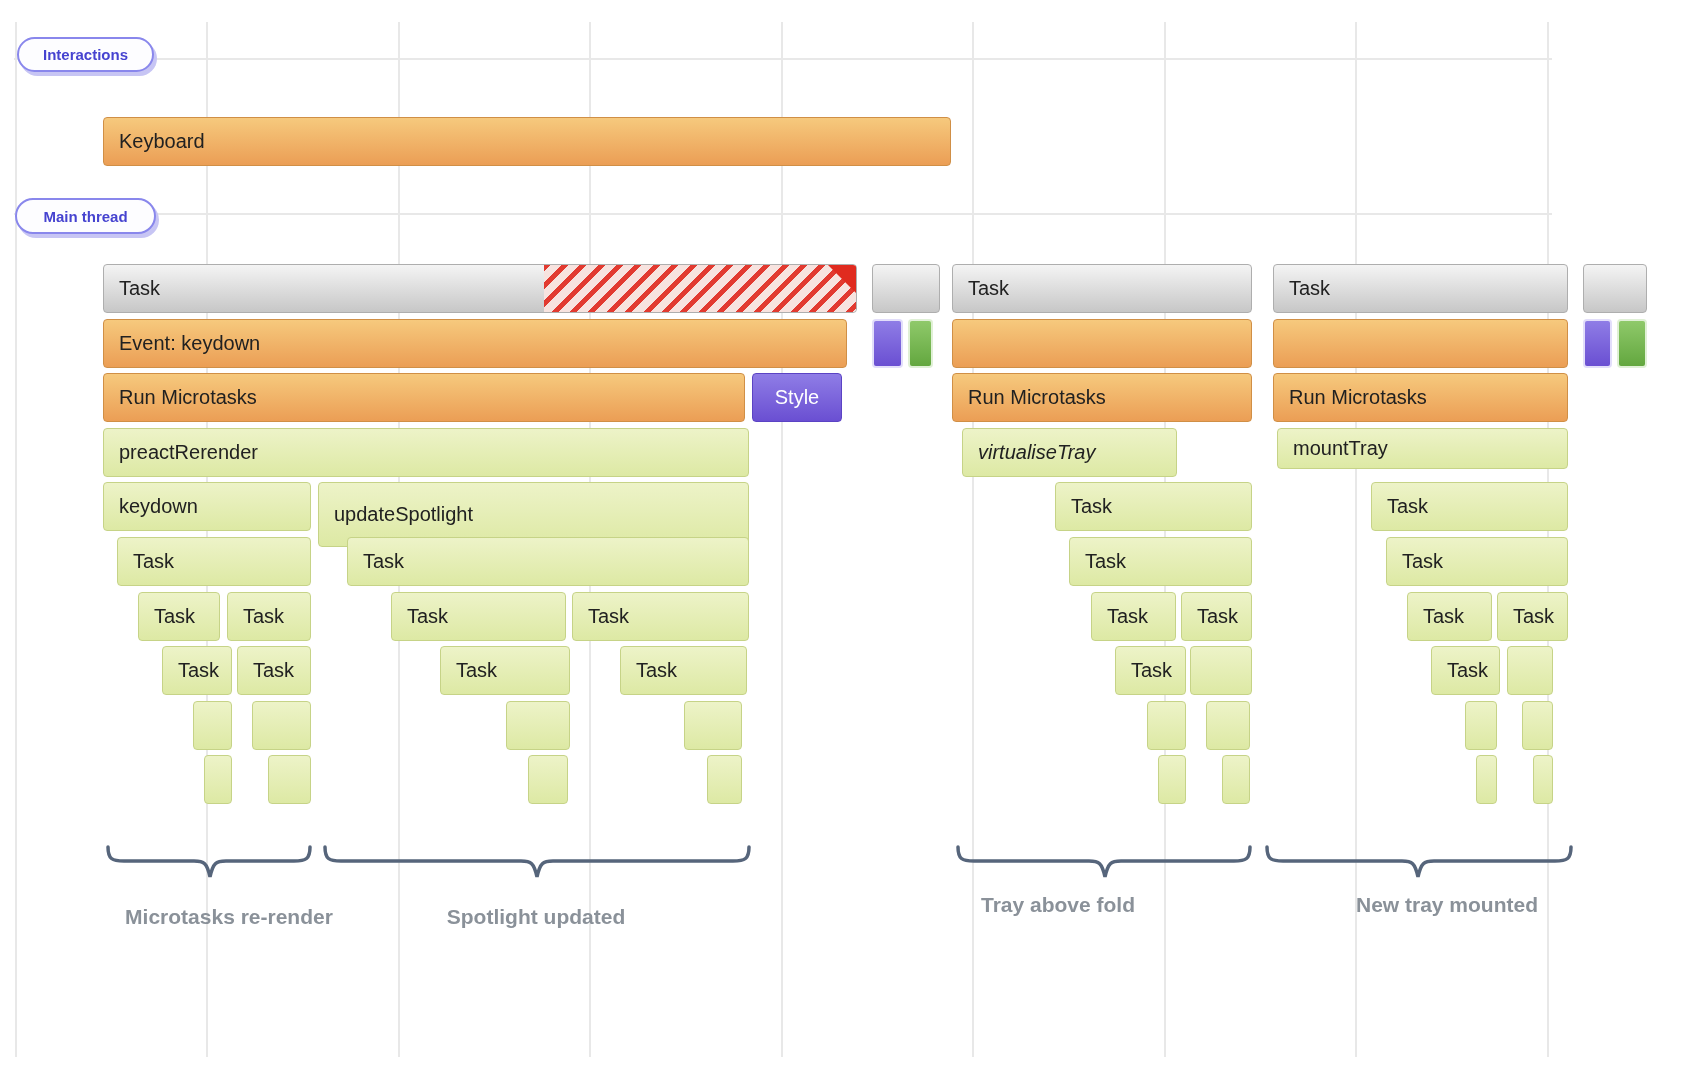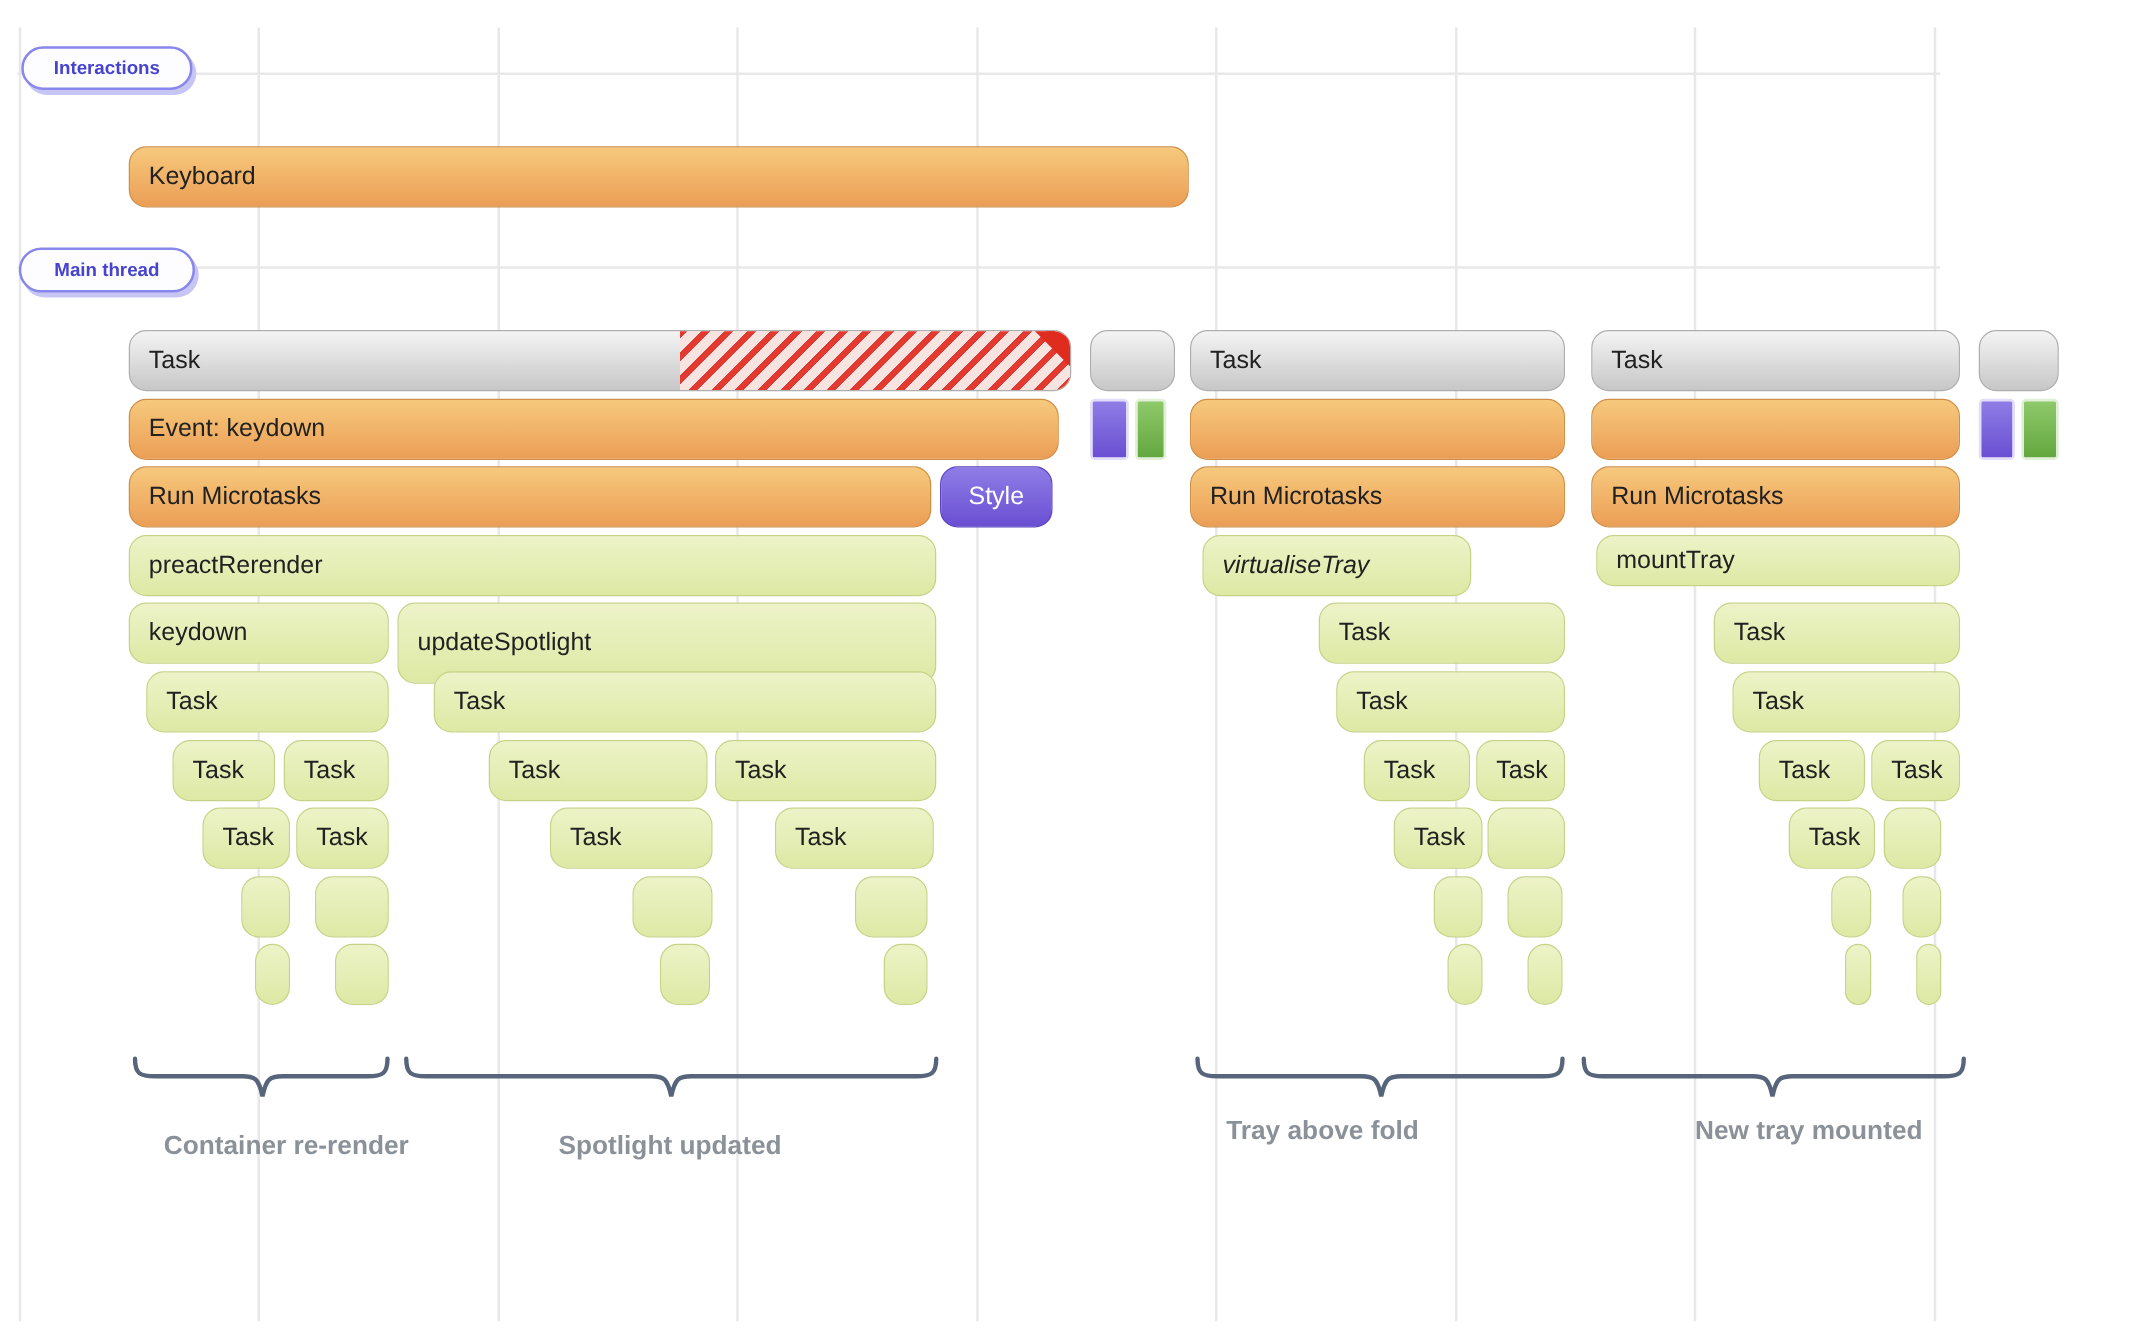--- a/index.html
+++ b/index.html
@@ -1,20 +1,20 @@
 <!DOCTYPE html>
 <html style="--grid: #e8e8e8; --bar-text: #212121; --style-text: #ffffff; --gray-top: #f4f4f4; --gray-bottom: #c7c7c7; --gray-border: #aeaeae; --orange-top: #f6c97d; --orange-bottom: #eb9e55; --orange-border: #d08f46; --green-top: #edf3c8; --green-bottom: #dde9a4; --green-border: #c6d387; --purple-top: #8f7de6; --purple-bottom: #6a4fd2; --purple-border: #e2defa; --green2-top: #8fc96a; --green2-bottom: #63a73f; --green2-border: #e0f0d6; --hatch-bg: #f7e3df; --hatch-stripe: #e23a30; --flag: #e02b1f; --pill-bg: #fdfdff; --pill-border: #8987ec; --pill-text: #4643d0; --pill-shadow: #c7c5f4; --bracket: #56657b; --caption: #8a9199;"><head>
 <meta charset="utf-8">
 <style>
   html,body{margin:0;padding:0;background:#fff;}
   .stage{position:relative;width:1708px;height:1072px;background:#fff;overflow:hidden;
          font-family:"Liberation Sans","DejaVu Sans",sans-serif;}
   svg.layer{position:absolute;left:0;top:0;z-index:0;}
   svg.layer.over{z-index:3;}
-  .bar{position:absolute;height:49px;box-sizing:border-box;border-radius:14px;
+  .bar{position:absolute;height:49px;box-sizing:border-box;border-radius:4px;
        display:flex;align-items:center;padding-left:15px;overflow:hidden;
        white-space:nowrap;font-size:20px;font-weight:500;color:var(--bar-text);z-index:2;}
   .bar.gray{background:linear-gradient(var(--gray-top),var(--gray-bottom));border:1px solid var(--gray-border);}
   .bar.orange{background:linear-gradient(var(--orange-top),var(--orange-bottom));border:1px solid var(--orange-border);}
   .bar.green{background:linear-gradient(var(--green-top),var(--green-bottom));border:1px solid var(--green-border);}
   .bar.purple{background:linear-gradient(var(--purple-top),var(--purple-bottom));border:2px solid var(--purple-border);border-radius:4px;}
   .bar.green2{background:linear-gradient(var(--green2-top),var(--green2-bottom));border:2px solid var(--green2-border);border-radius:4px;}
   .bar.style{background:linear-gradient(var(--purple-top),var(--purple-bottom));border:1px solid #5b43c4;
              color:var(--style-text);justify-content:center;padding-left:0;}
   .hatch{position:absolute;top:-1px;bottom:-1px;right:-1px;
@@ -122,18 +122,18 @@
       <div class="bar green" style="left: 1533px; top: 755px; width: 20px; height: 49px;"></div>
     </div>
 
   <svg class="layer over" id="bracket-svg" width="1708" height="1072">
       <path d="M 108 847 C 108 859, 112 861, 124 861 L 194 861 C 204 861, 207 863, 210 877 C 213 863, 216 861, 226 861 L 294 861 C 306 861, 310 859, 310 847" fill="none" stroke="#56657b" stroke-width="3.5" stroke-linecap="round"></path>
       <path d="M 325 847 C 325 859, 329 861, 341 861 L 521 861 C 531 861, 534 863, 537 877 C 540 863, 543 861, 553 861 L 733 861 C 745 861, 749 859, 749 847" fill="none" stroke="#56657b" stroke-width="3.5" stroke-linecap="round"></path>
       <path d="M 958 847 C 958 859, 962 861, 974 861 L 1089 861 C 1099 861, 1102 863, 1105 877 C 1108 863, 1111 861, 1121 861 L 1234 861 C 1246 861, 1250 859, 1250 847" fill="none" stroke="#56657b" stroke-width="3.5" stroke-linecap="round"></path>
       <path d="M 1267 847 C 1267 859, 1271 861, 1283 861 L 1402 861 C 1412 861, 1415 863, 1418 877 C 1421 863, 1424 861, 1434 861 L 1555 861 C 1567 861, 1571 859, 1571 847" fill="none" stroke="#56657b" stroke-width="3.5" stroke-linecap="round"></path>
     </svg>
 
-  <div class="caption" style="left: 229px; top: 905px;">Container re-render</div>
+  <div class="caption" style="left: 229px; top: 905px;">Microtasks re-render</div>
   <div class="caption" style="left: 536px; top: 905px;">Spotlight updated</div>
   <div class="caption" style="left: 1058px; top: 893px;">Tray above fold</div>
   <div class="caption" style="left: 1447px; top: 893px;">New tray mounted</div>
 
 </div>
 
 </body></html>

